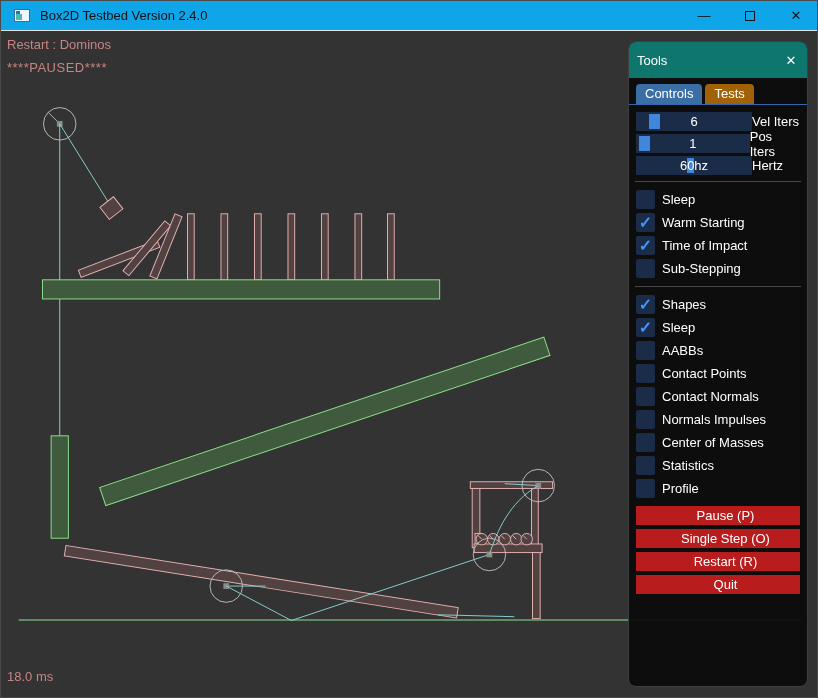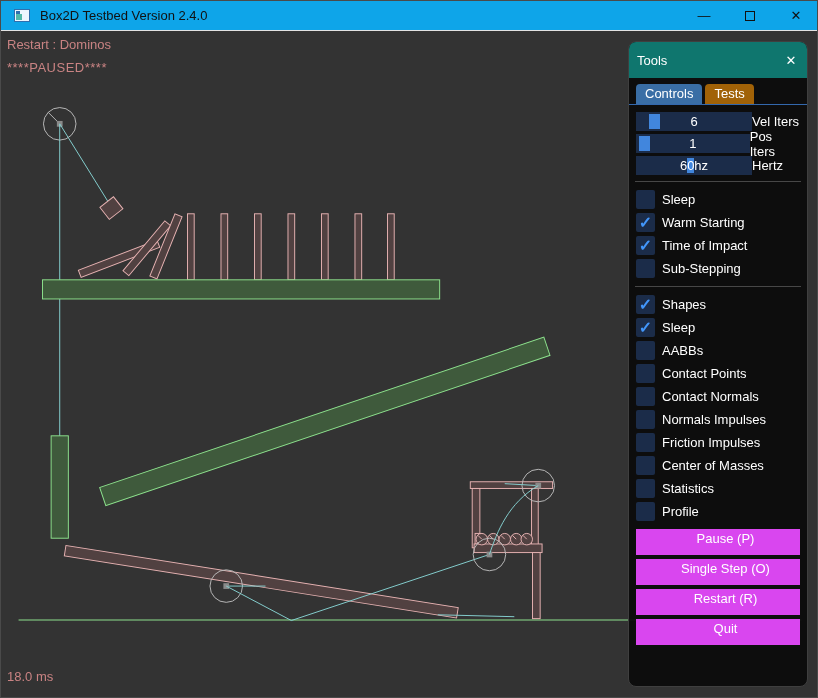--- a/index.html
+++ b/index.html
@@ -34,21 +34,21 @@
   .rows { padding:4px 7px; }
   .srow { display:flex; align-items:center; margin:3px 0; height:19px; }
   .strack { width:116px; height:19px; background:#1b2c49; position:relative; display:flex; align-items:center; justify-content:center; }
   .sgrab { position:absolute; top:2px; width:11px; height:15px; background:#4186dd; }
   .srow .lbl { }
   .cursor-blk { background:#4186dd; }
   .sep { border-top:1px solid #474747; margin:6px -1px; }
   .crow { display:flex; align-items:center; height:23px; }
   .cb { width:19px; height:19px; background:#1b2c49; border-radius:2px; margin-right:7px; display:flex; align-items:center; justify-content:center; }
   .cb .mark { color:#4296fa; font-weight:bold; font-size:16px; line-height:1; }
-  .btn { width:164px; height:26px; margin:4px auto; background:#d946ef; color:#fff; text-align:center; line-height:19px;padding-left:15px; }
+  .btn { width:164px; height:19px; margin:4px auto; background:#b91c1c; color:#fff; text-align:center; line-height:19px;padding-left:15px; }
   .btn-stack { padding-top:2px; }
 </style>
 </head>
 <body>
 
 <div class="canvas-wrap">
   <svg width="818" height="668" viewBox="0 30 818 698">
 
     <line x1="0" y1="645.5" x2="818" y2="645.5" stroke="#8de28d" stroke-width="1.2"></line>
 
@@ -232,24 +232,20 @@
     <div class="crow">
       <span class="cb"></span>
       <span>Contact Normals</span>
     </div>
     <div class="crow">
       <span class="cb"></span>
       <span>Normals Impulses</span>
     </div>
     <div class="crow">
       <span class="cb"></span>
-      <span>Friction Impulses</span>
-    </div>
-    <div class="crow">
-      <span class="cb"></span>
       <span>Center of Masses</span>
     </div>
     <div class="crow">
       <span class="cb"></span>
       <span>Statistics</span>
     </div>
     <div class="crow">
       <span class="cb"></span>
       <span>Profile</span>
     </div>

